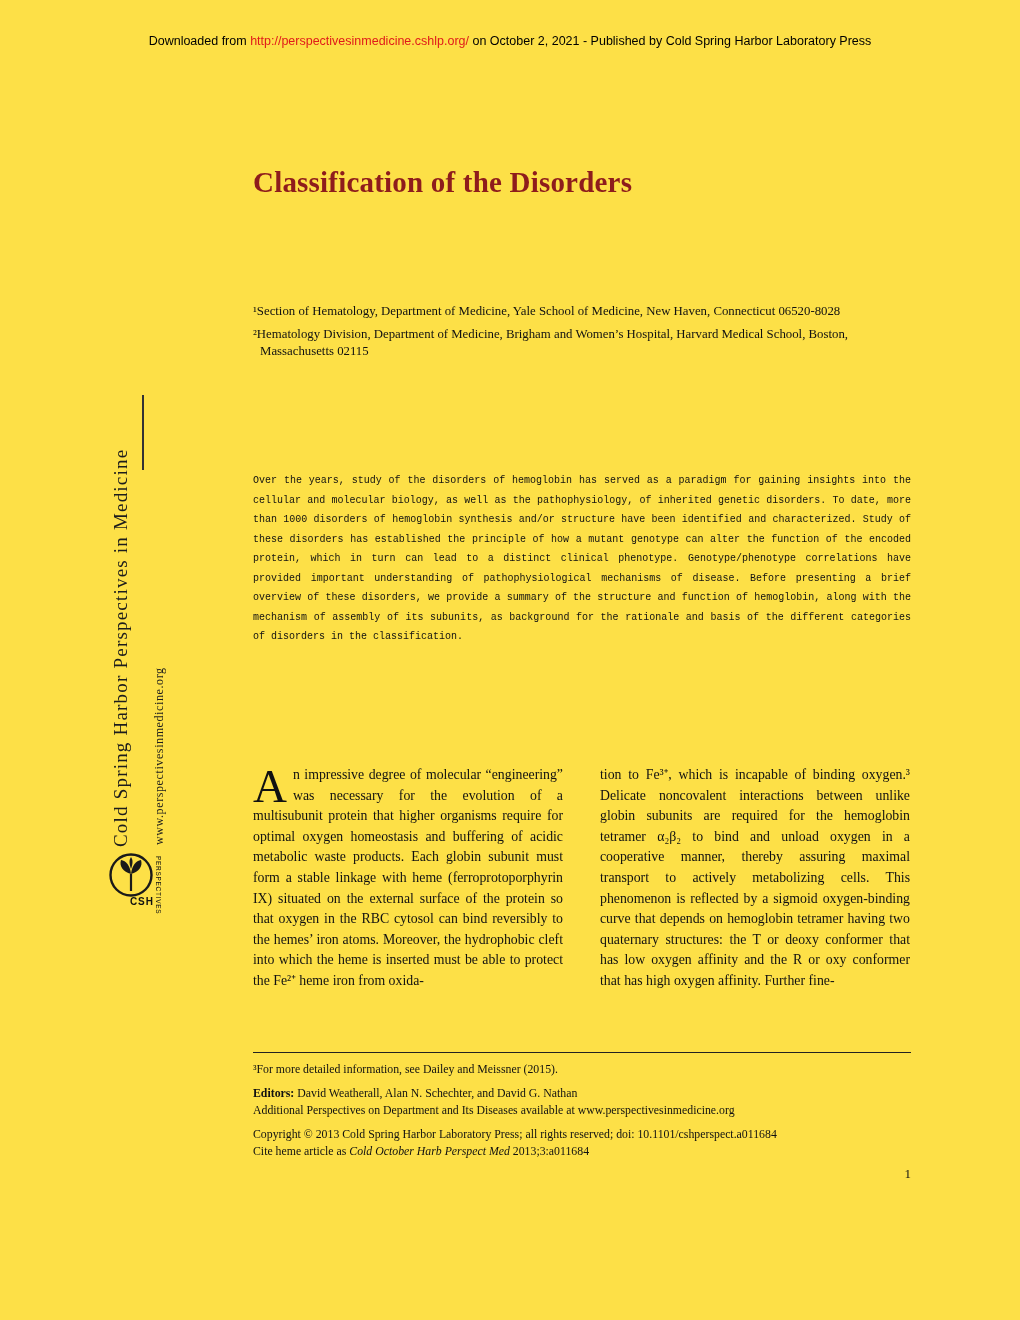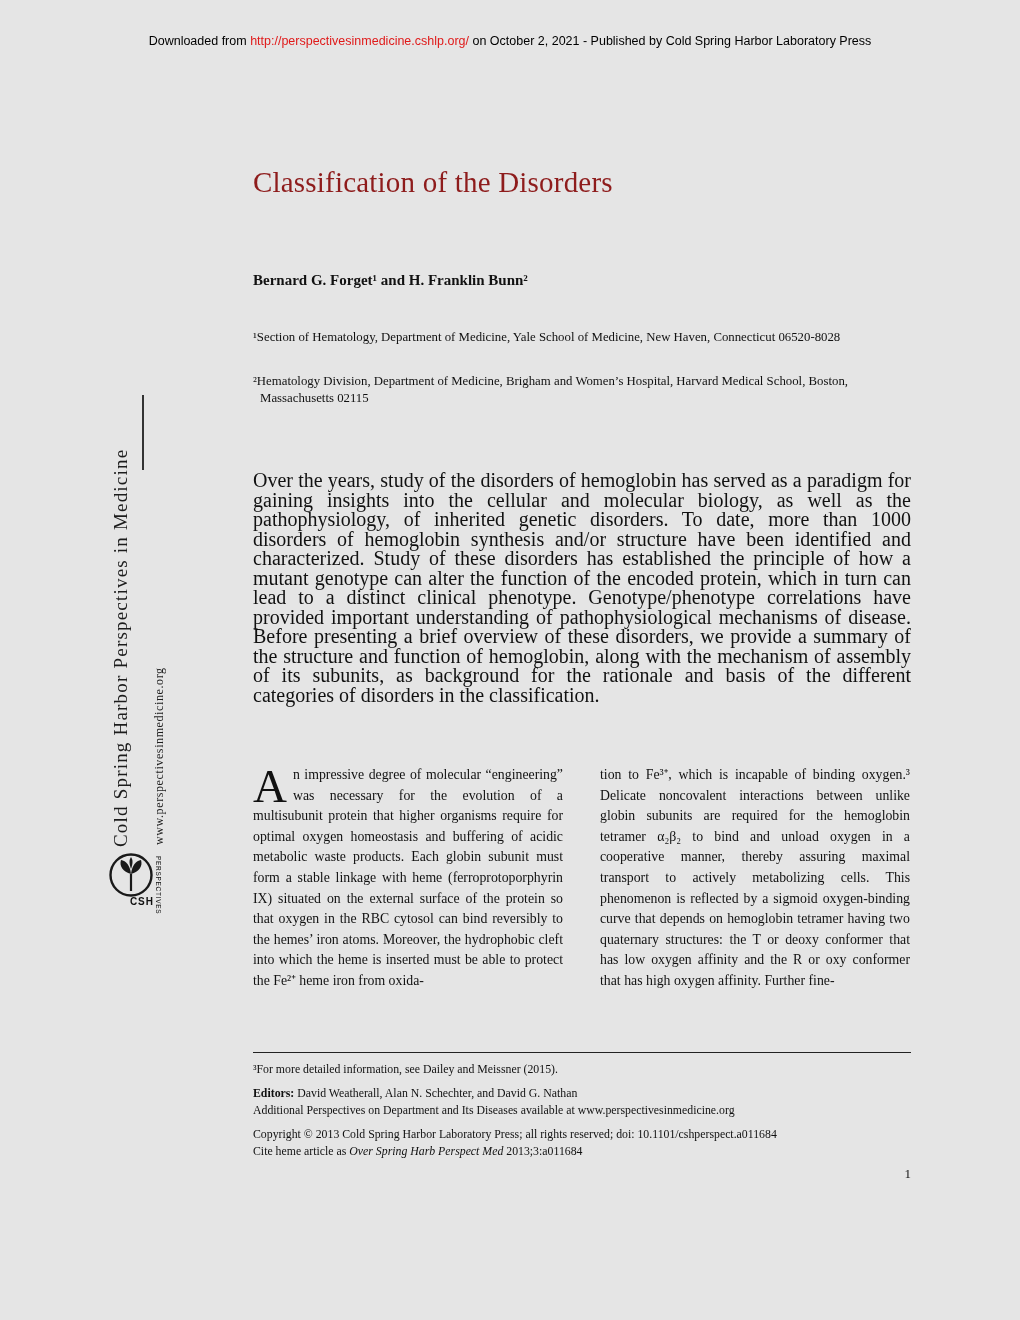--- a/index.html
+++ b/index.html
@@ -1,21 +1,21 @@
 <!DOCTYPE html>
 <html><head>
 <meta charset="utf-8">
 <style>
   * { margin: 0; padding: 0; box-sizing: border-box; }
   html, body { background: #ffffff; }
   .page {
     position: relative;
     width: 1020px;
     height: 1320px;
-    background: #e5e5e5;
+    background: #fde047;
     margin: 0 auto;
     font-family: "Liberation Serif", serif;
     color: #151515;
     overflow: hidden;
   }
   
   .banner {
     position: absolute;
     top: 34px; left: 0; width: 100%;
     text-align: center;
@@ -78,21 +78,21 @@
     letter-spacing: 0.7px;
     color: #111;
   }
 
   
   .title {
     position: absolute;
     left: 253px; top: 164px; width: 658px;
     font-size: 29px;
     line-height: 36px;
-    font-weight: 400;
+    font-weight: 700;
     color: #8e1c1c;
     letter-spacing: 0.2px;
   }
   .authors {
     position: absolute;
     left: 253px; top: 272px; width: 658px;
     font-size: 15px;
     font-weight: bold;
     color: #111;
   }
@@ -100,37 +100,37 @@
     position: absolute;
     left: 253px; top: 303px; width: 640px;
     font-size: 12.8px;
     line-height: 17.5px;
     color: #111;
   }
   .affiliations p {
     padding-left: 7px;
     text-indent: -7px;
     margin-bottom: 5px;
-    margin-top: 26px;
   }
   .correspondence {
     position: absolute;
     left: 253px; top: 386px; width: 658px;
     font-size: 12.8px;
     color: #111;
   }
   .correspondence .label { font-style: italic; }
 
   .abstract {
     position: absolute;
     left: 253px; top: 471px; width: 658px;
-    font-size: 20px;
+    font-size: 10px;
     line-height: 19.5px;
     text-align: justify;
     color: #111;
+    font-family: Liberation Mono, monospace;
   }
 
   .body-cols {
     position: absolute;
     left: 253px; top: 765px; width: 658px;
     display: flex;
     gap: 37px;
   }
   .col {
     width: 310px;
@@ -193,21 +193,20 @@
       <path d="M23 17 C21 11, 21 8, 23 5 C25 8, 25 11, 23 17 Z" fill="#1a1a1a"></path>
     </svg>
     <div class="logo-persp">PERSPECTIVES</div>
     <div class="logo-csh">CSH</div>
   </div>
 
   <div class="title">
     <div>Classification of the Disorders</div>
   </div>
 
-  <div class="authors">Bernard G. Forget¹ and H. Franklin Bunn²</div>
 
   <div class="affiliations">
     <p>¹Section of Hematology, Department of Medicine, Yale School of Medicine, New Haven, Connecticut 06520-8028</p>
     <p>²Hematology Division, Department of Medicine, Brigham and Women’s Hospital, Harvard Medical School, Boston, Massachusetts 02115</p>
   </div>
 
 
   <div class="abstract">Over the years, study of the disorders of hemoglobin has served as a paradigm for gaining insights into the cellular and molecular biology, as well as the pathophysiology, of inherited genetic disorders. To date, more than 1000 disorders of hemoglobin synthesis and/or structure have been identified and characterized. Study of these disorders has established the principle of how a mutant genotype can alter the function of the encoded protein, which in turn can lead to a distinct clinical phenotype. Genotype/phenotype correlations have provided important understanding of pathophysiological mechanisms of disease. Before presenting a brief overview of these disorders, we provide a summary of the structure and function of hemoglobin, along with the mechanism of assembly of its subunits, as background for the rationale and basis of the different categories of disorders in the classification.</div>
 
   <div class="body-cols">
@@ -218,18 +217,18 @@
       <span>tion to Fe³⁺, which is incapable of binding oxygen.³ Delicate noncovalent interactions between unlike globin subunits are required for the hemoglobin tetramer α₂β₂ to bind and unload oxygen in a cooperative manner, thereby assuring maximal transport to actively metabolizing cells. This phenomenon is reflected by a sigmoid oxygen-binding curve that depends on hemoglobin tetramer having two quaternary structures: the T or deoxy conformer that has low oxygen affinity and the R or oxy conformer that has high oxygen affinity. Further fine-</span>
     </div>
   </div>
 
   <div class="footnote-rule"></div>
   <div class="footnotes">
     <p class="gap">³For more detailed information, see Dailey and Meissner (2015).</p>
     <p><span class="bold">Editors:</span><span> David Weatherall, Alan N. Schechter, and David G. Nathan</span></p>
     <p class="gap">Additional Perspectives on Department and Its Diseases available at www.perspectivesinmedicine.org</p>
     <p>Copyright © 2013 Cold Spring Harbor Laboratory Press; all rights reserved; doi: 10.1101/cshperspect.a011684</p>
-    <p><span>Cite heme article as </span><span class="italic">Over Spring Harb Perspect Med</span><span> 2013;3:a011684</span></p>
+    <p><span>Cite heme article as </span><span class="italic">Cold October Harb Perspect Med</span><span> 2013;3:a011684</span></p>
   </div>
 
   <div class="page-number">1</div>
 
 </div>
 
 </body></html>

